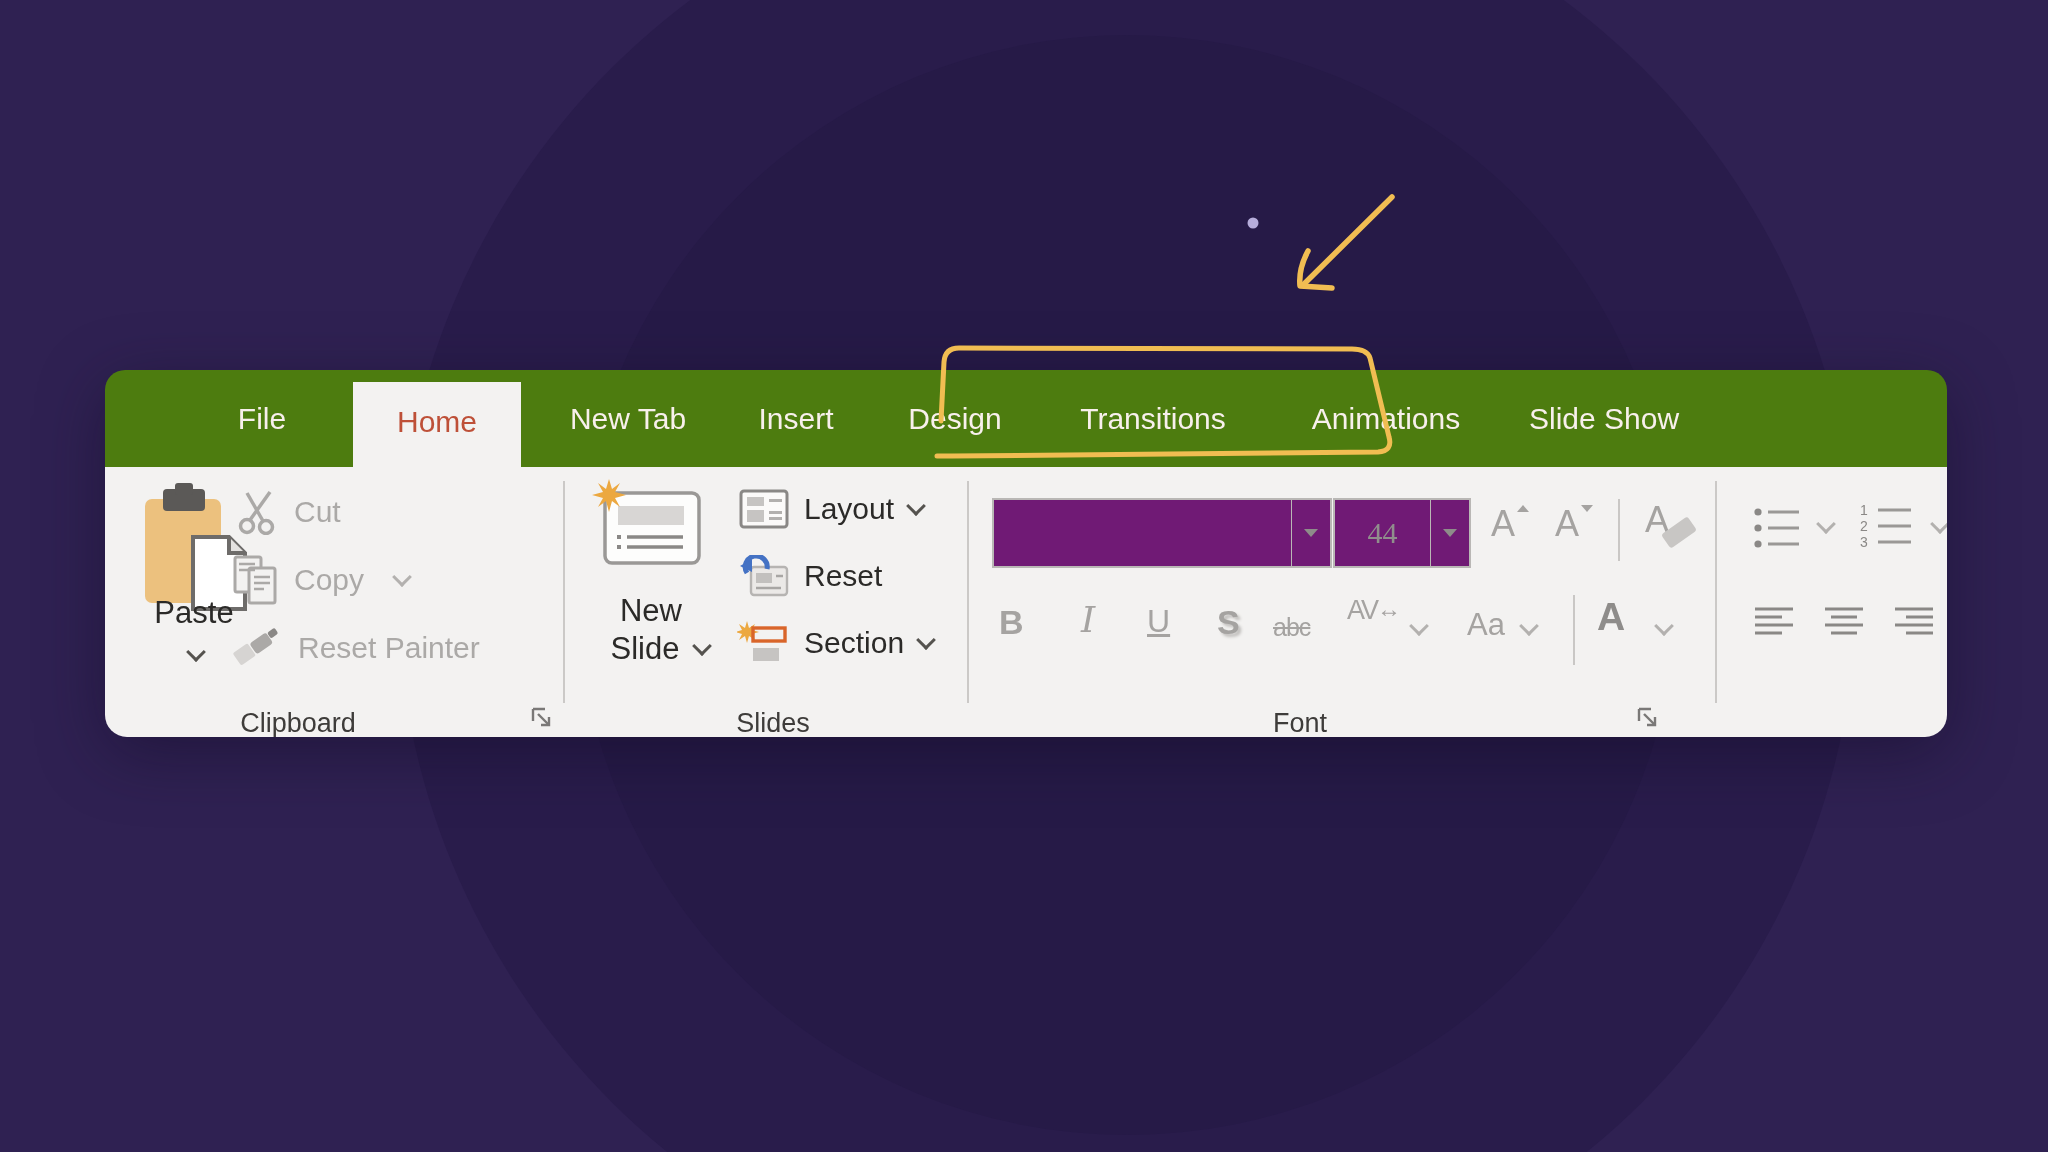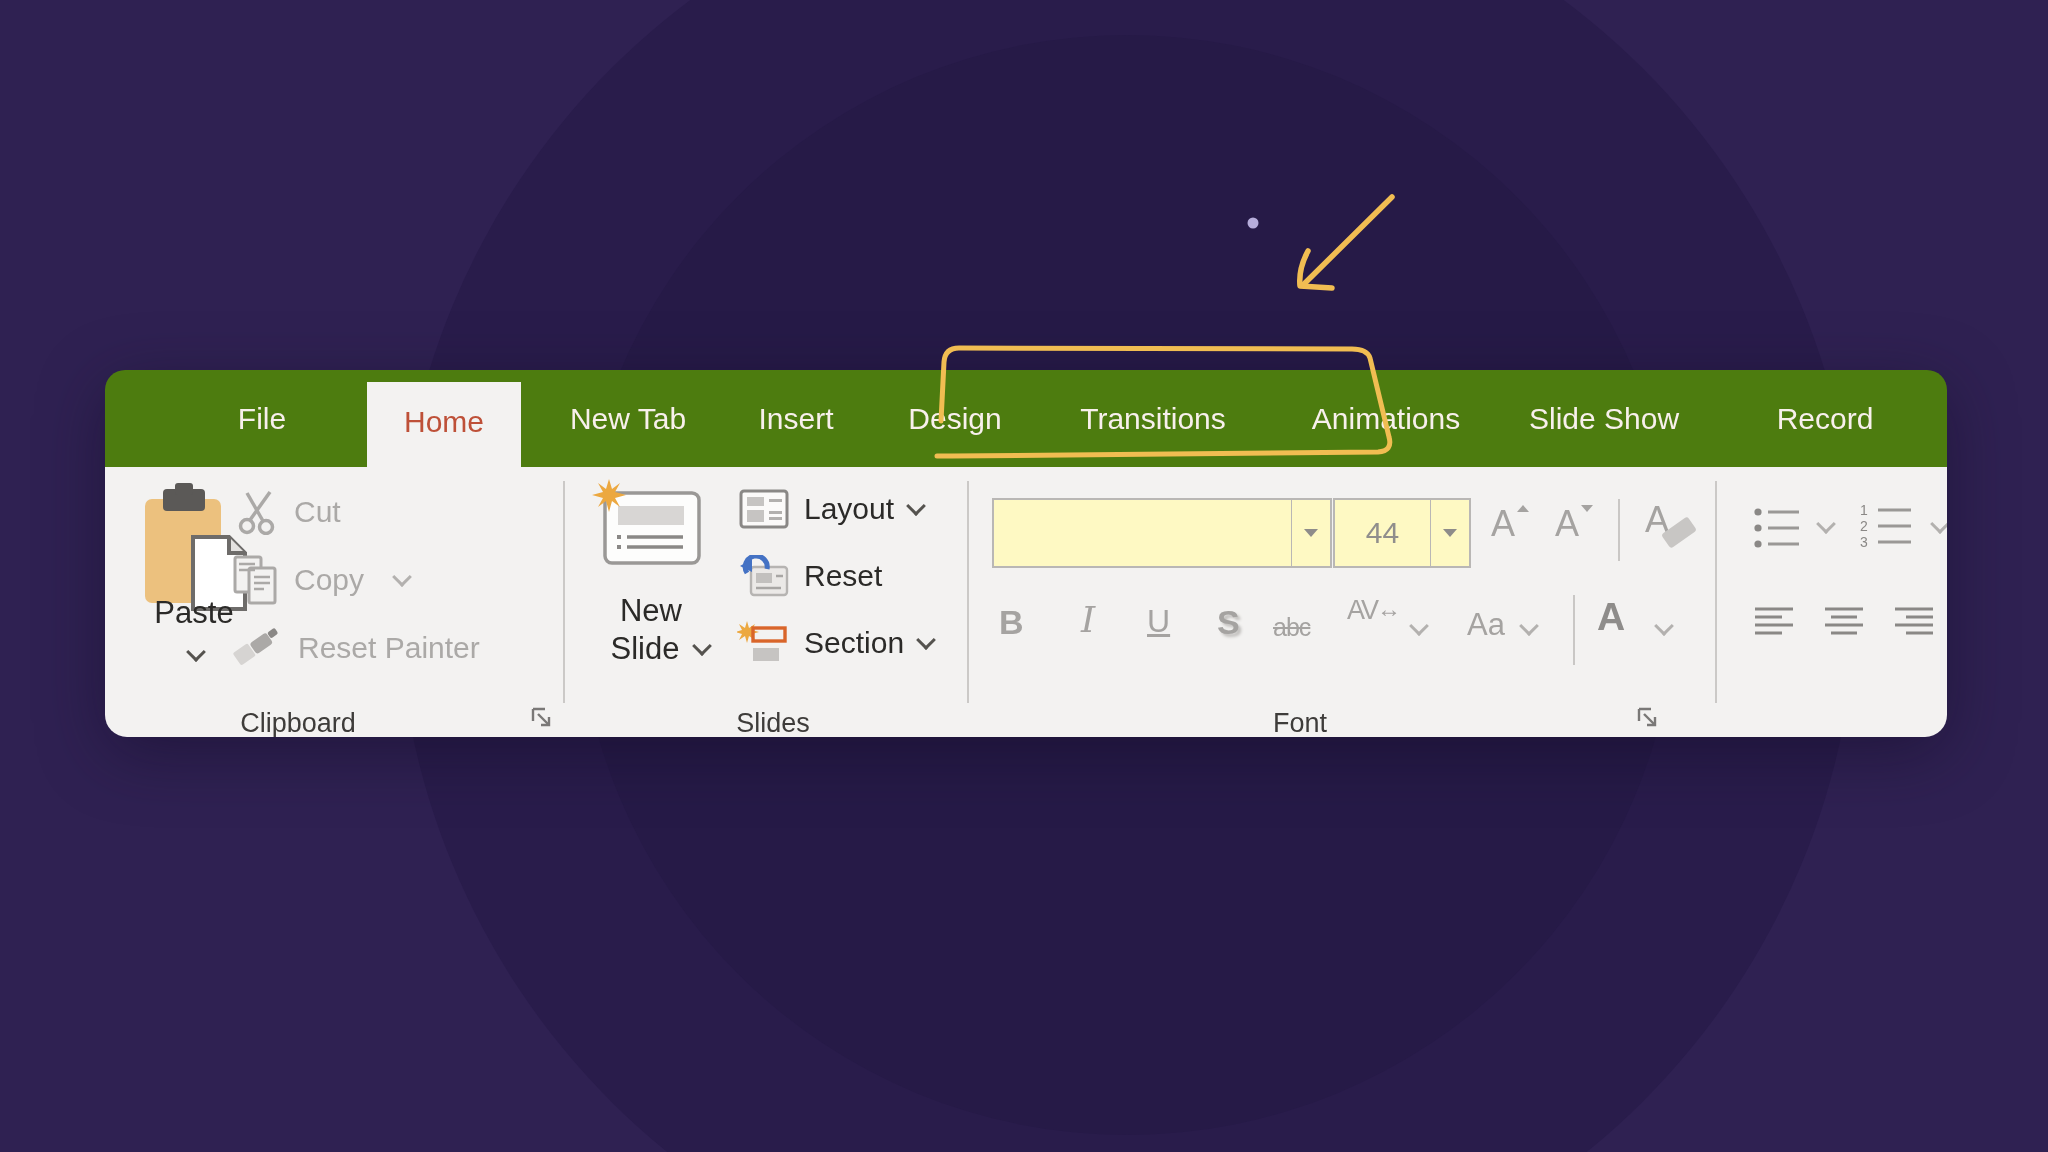--- a/index.html
+++ b/index.html
@@ -43,22 +43,22 @@
   .paste-lbl{position:absolute;left:0;top:120px;width:100%;font-size:31px;color:#2B2A28;}
   .paste-chev{left:70px;top:176px;}
 
   
   .newslide{position:absolute;left:486px;top:12px;width:120px;text-align:center;cursor:pointer;}
   .ns-l1{position:absolute;left:0;top:114px;width:100%;font-size:31px;color:#2B2A28;}
   .ns-l2{position:absolute;left:-6px;top:152px;width:100%;font-size:31px;color:#2B2A28;}
   .ns-chev{left:104px;top:166px;}
 
   
-  .combo{position:absolute;height:66px;background:#fef9c3;border:2px solid #B9B7B5;
-         display:flex;cursor:pointer;}
+  .combo{position:absolute;height:66px;background:#701a75;border:2px solid #B9B7B5;
+         display:flex;cursor:pointer;font-family:Liberation Serif, serif;}
   .combo-val{flex:1;font-size:30px;color:#908E8C;display:flex;align-items:center;
              justify-content:center;}
   .combo-dd{width:38px;border-left:1px solid #B9B7B5;display:flex;align-items:center;
             justify-content:center;}
   .tri-dn{width:0;height:0;border-left:7px solid transparent;border-right:7px solid transparent;
           border-top:8px solid #8E8C8A;}
   .fbtn{position:absolute;color:#A5A3A1;cursor:pointer;}
   .fA{font-size:36px;}
   .tri-up-s{position:absolute;right:-14px;top:2px;width:0;height:0;
             border-left:6px solid transparent;border-right:6px solid transparent;
@@ -86,28 +86,27 @@
 <body>
 
 <div class="page">
   <div class="bg-circle bg-ring"></div>
   <div class="bg-circle bg-inner"></div>
 
   <div class="ribbon">
 
     <div class="tabbar">
       <div class="tab" style="left:112px;width:90px">File</div>
-      <div class="tab active" style="left:262px;width:154px">Home</div>
+      <div class="tab active" style="left:248px;width:168px">Home</div>
       <div class="tab" style="left:631px;width:120px">Insert</div>
       <div class="tab" style="left:443px;width:160px">New Tab</div>
       <div class="tab" style="left:790px;width:120px">Design</div>
       <div class="tab" style="left:958px;width:180px">Transitions</div>
       <div class="tab" style="left:1413px;width:172px">Slide Show</div>
       <div class="tab" style="left:1186px;width:190px">Animations</div>
-      <div class="tab" style="left:1655px;width:130px">Record</div>
       <div class="tab" style="left:1822px;width:140px">Review</div>
     </div>
 
     <div class="body">
 
       <div class="paste-btn">
         <svg width="112" height="150" viewBox="0 0 112 150" style="position:absolute;left:22px;top:6px">
           <rect x="4" y="18" width="76" height="104" rx="7" fill="#ECC17E"></rect>
           <rect x="22" y="8" width="42" height="22" rx="4" fill="#5B5957"></rect>
           <rect x="34" y="2" width="18" height="12" rx="3" fill="#5B5957"></rect>

